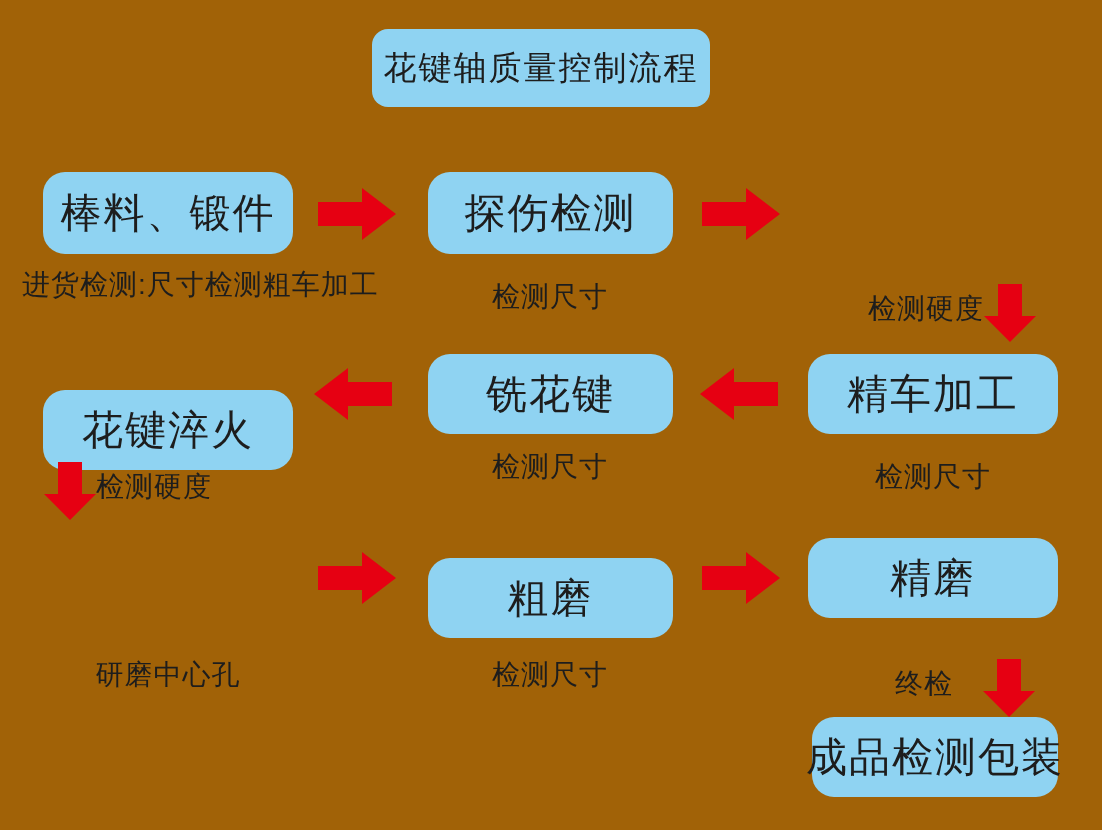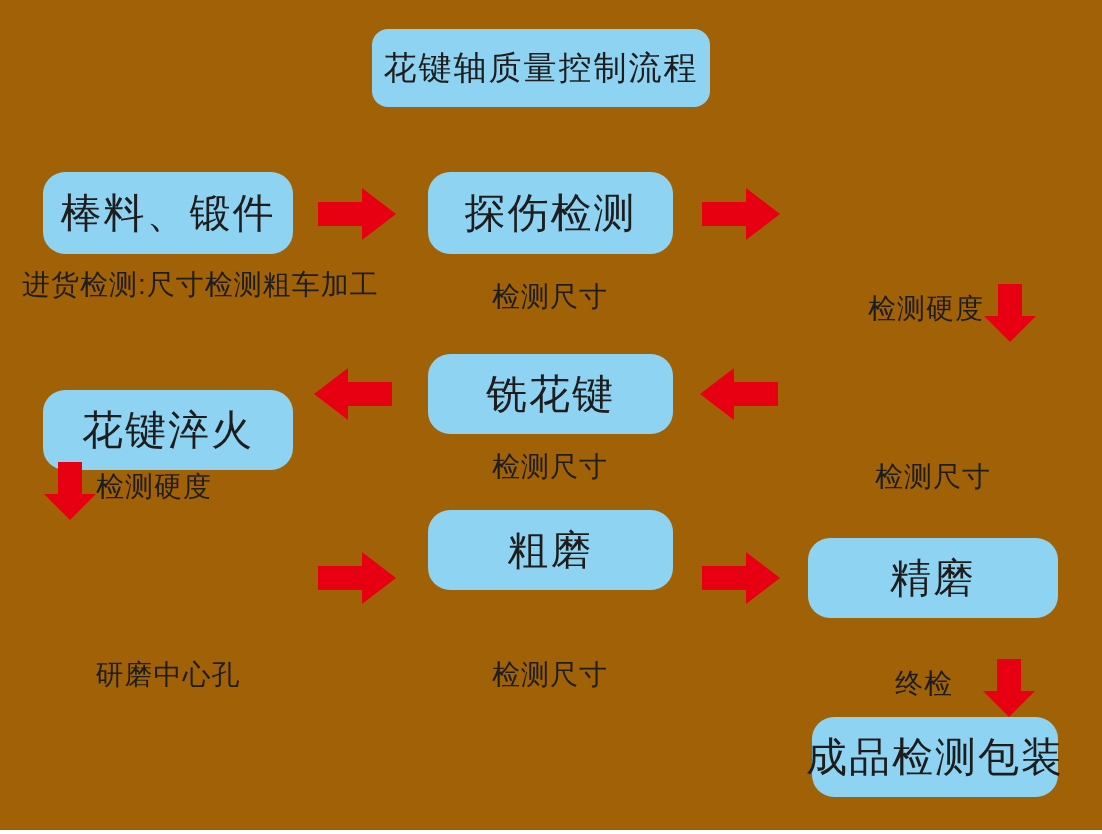--- a/index.html
+++ b/index.html
@@ -125,20 +125,23 @@
   </div>
 
   <div class="node" style="left:43px; top:354px; width:250px; height:80px;margin-top:36px;">
     <span>花键淬火</span>
   </div>
 
   <div class="node" style="left:428px; top:354px; width:245px; height:80px;">
     <span>铣花键</span>
   </div>
 
+  <div class="node" style="left:808px; top:354px; width:250px; height:80px;">
+    <span>精车加工</span>
+  </div>
 
   <span class="arrow" style="left:314px; top:368px;">
     <svg width="78" height="52" viewBox="0 0 78 52">
         <polygon points="78,14 34,14 34,0 0,26 34,52 34,38 78,38" fill="#E60012"></polygon>
       </svg>
   </span>
   <span class="arrow" style="left:700px; top:368px;">
     <svg width="78" height="52" viewBox="0 0 78 52">
         <polygon points="78,14 34,14 34,0 0,26 34,52 34,38 78,38" fill="#E60012"></polygon>
       </svg>
@@ -155,21 +158,21 @@
     </span>
   </div>
 
   <div class="caption center" style="left:550px; top:444px; line-height:45px;">
     <div>检测尺寸</div>
   </div>
 
   <div class="caption center" style="left:933px; top:460px;">检测尺寸</div>
 
 
-  <div class="node" style="left:428px; top:510px; width:245px; height:80px;">
+  <div class="node" style="left:428px; top:558px; width:245px; height:80px;">
     <span>粗磨</span>
   </div>
 
   <div class="node" style="left:808px; top:538px; width:250px; height:80px;">
     <span>精磨</span>
   </div>
 
   <span class="arrow" style="left:318px; top:552px;">
     <svg width="78" height="52" viewBox="0 0 78 52">
         <polygon points="0,14 44,14 44,0 78,26 44,52 44,38 0,38" fill="#E60012"></polygon>

